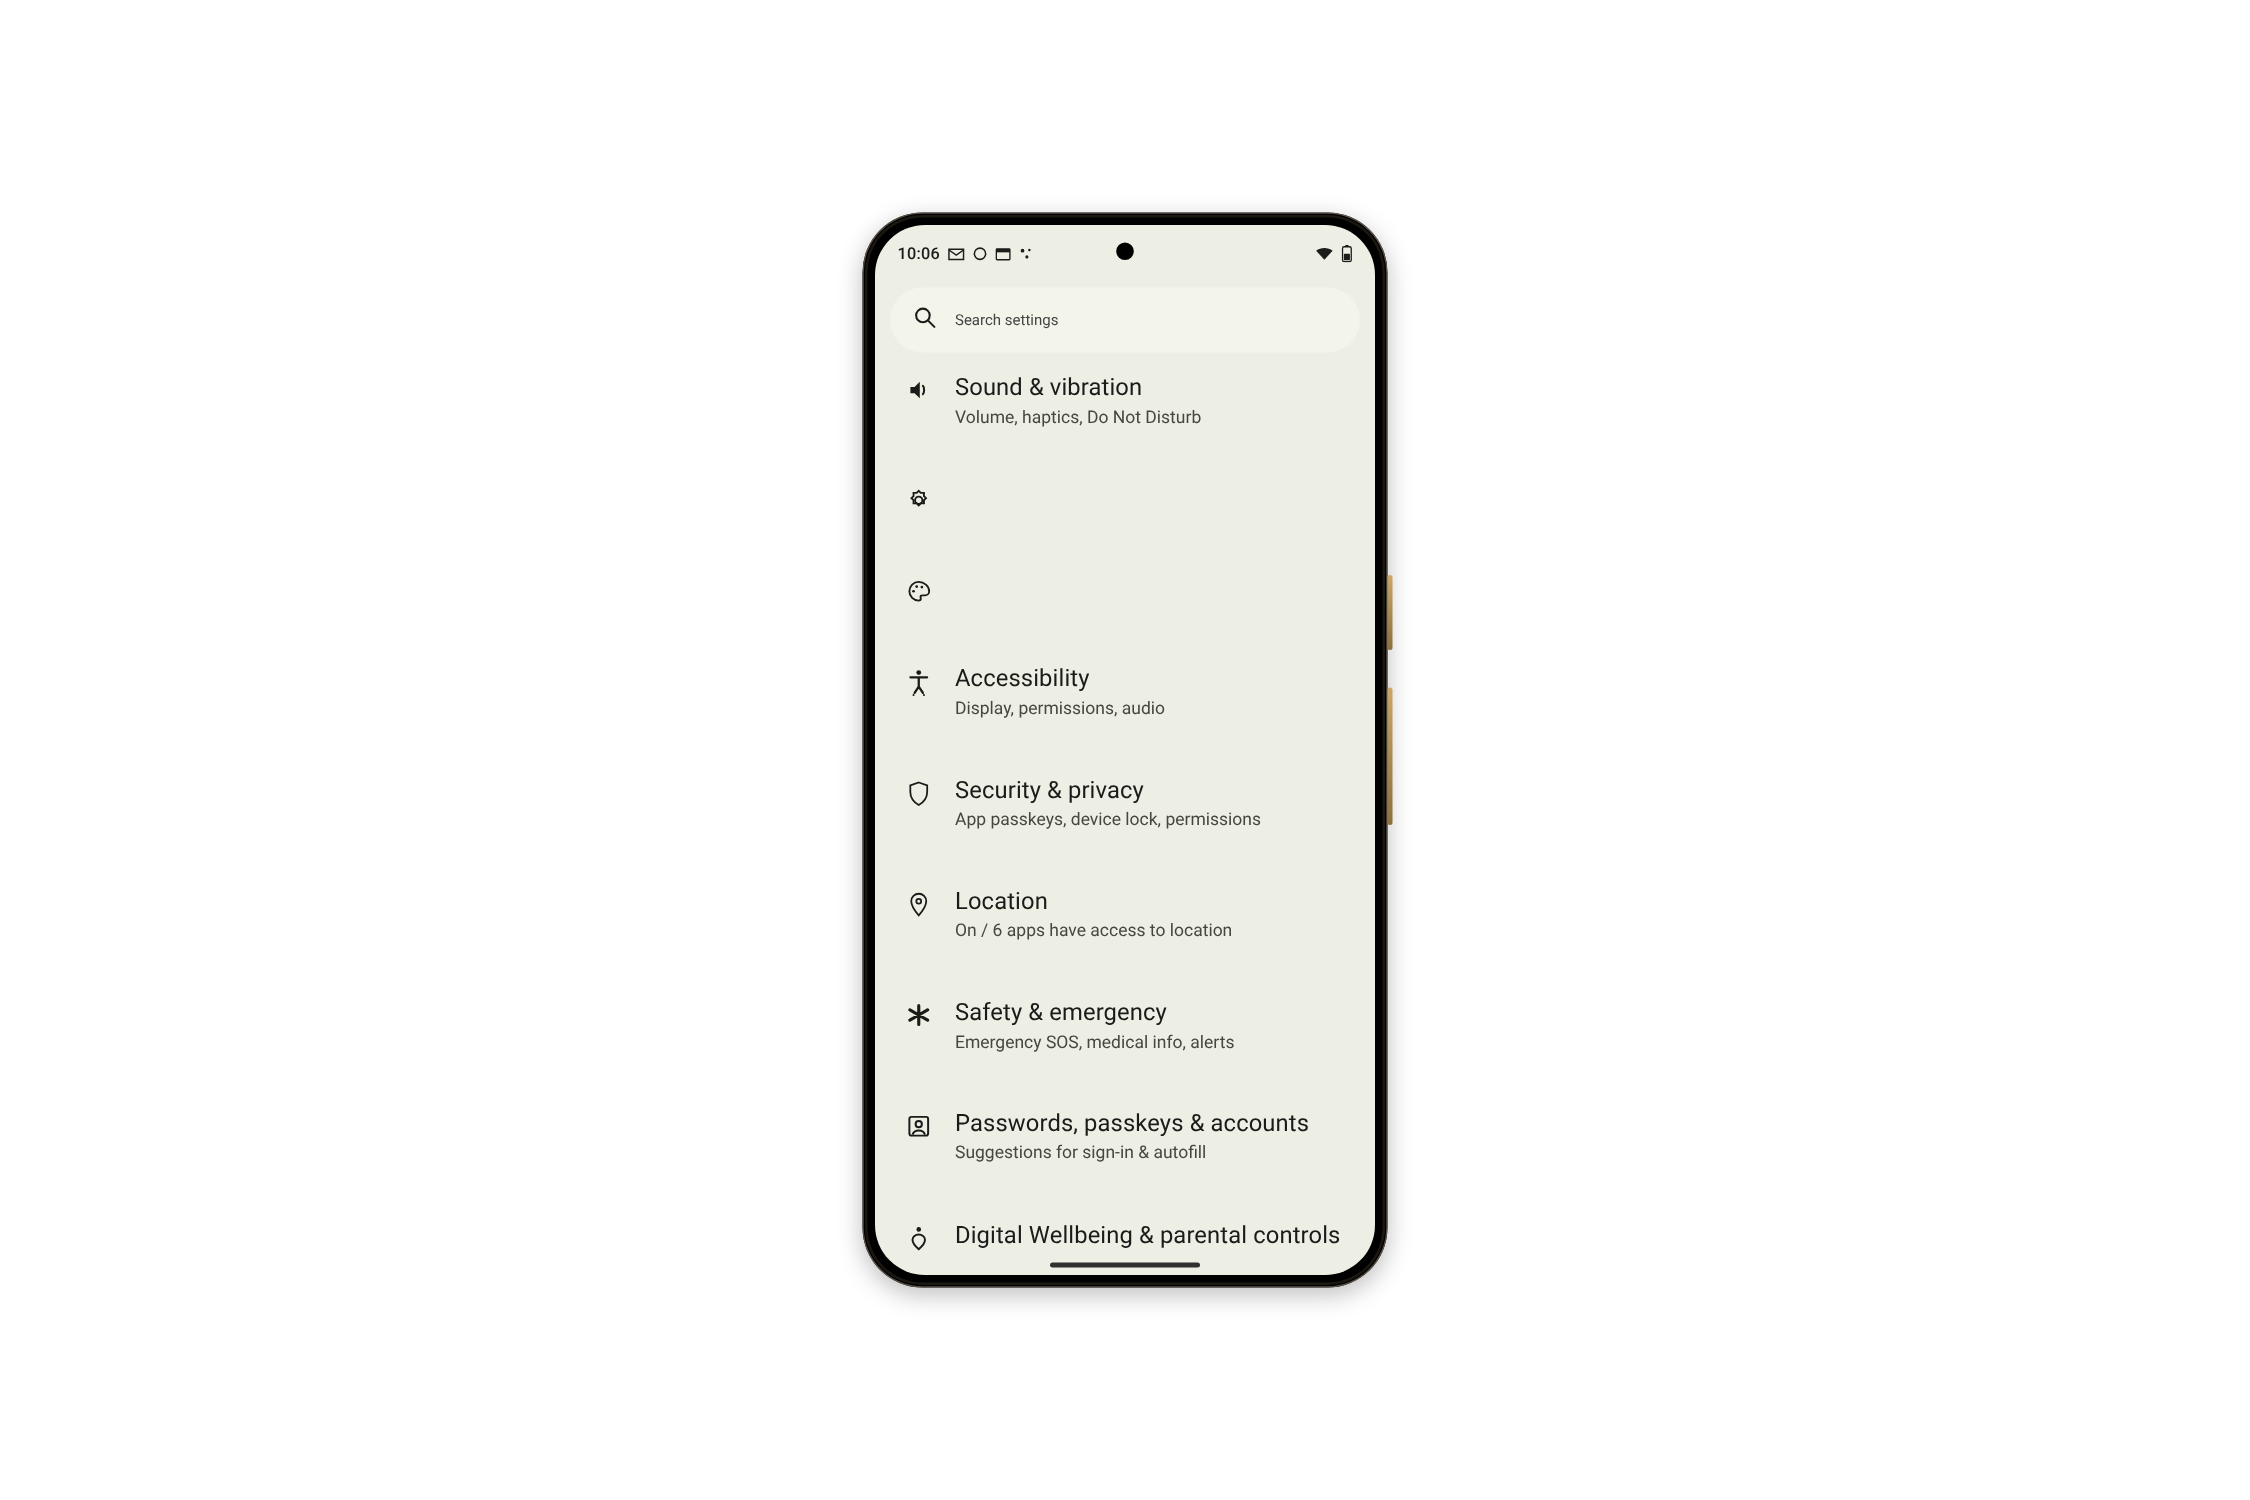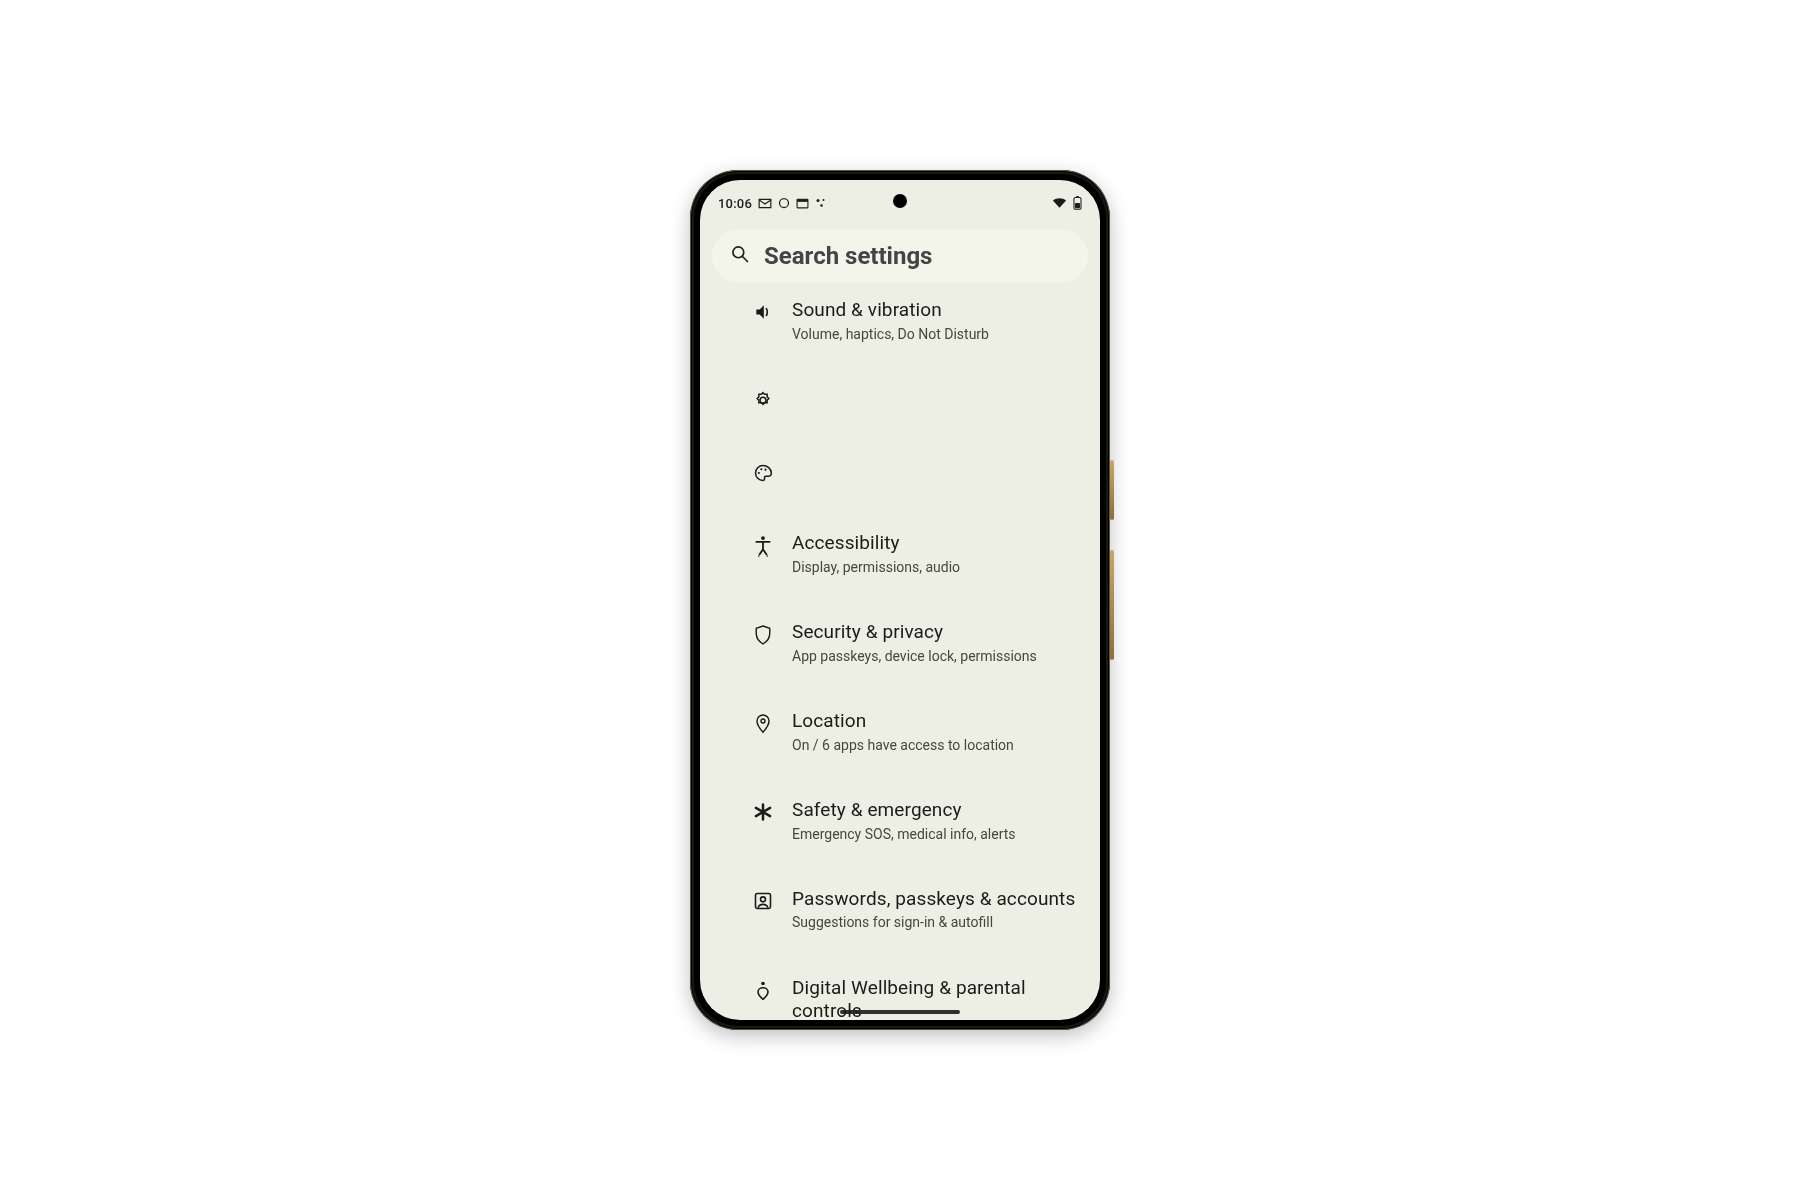--- a/index.html
+++ b/index.html
@@ -95,34 +95,32 @@
     background:#f3f5ea;
     border-radius:28px;
     height:52px;
     display:flex;
     align-items:center;
     gap:14px;
     padding: 0 18px;
     color:#444;
   }
   .search-pill .placeholder{
-    font-size:24px;
+    font-size:12px;
     color:#444;
-    font-weight:bold;
   }
   
   .list{
     position:absolute;
     top:110px;
     bottom:0;
     left:0;
     right:0;
     overflow:hidden;
     padding: 0 4px;
-    margin-left: 28px;
   }
   .list-inner{
     position:relative;
     top:-14px; 
   }
   .row{
     display:flex;
     align-items:flex-start;
     gap:18px;
     padding: 22px 16px 22px 20px;

